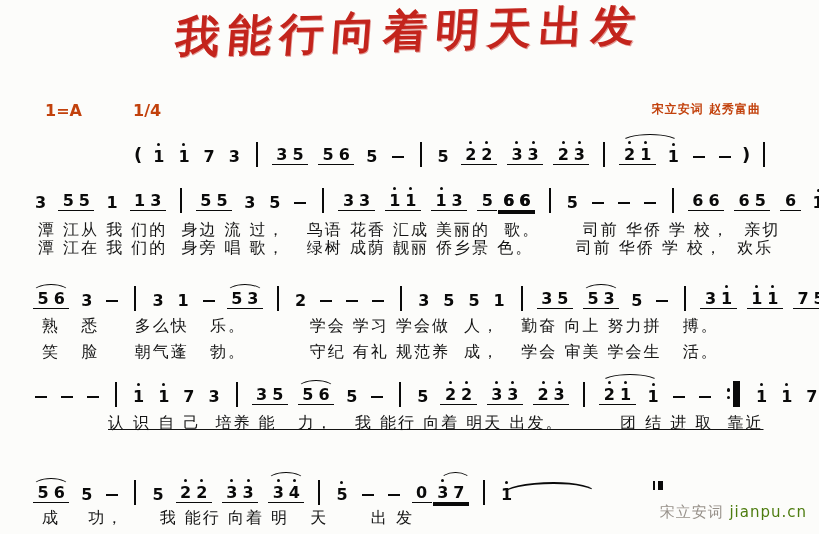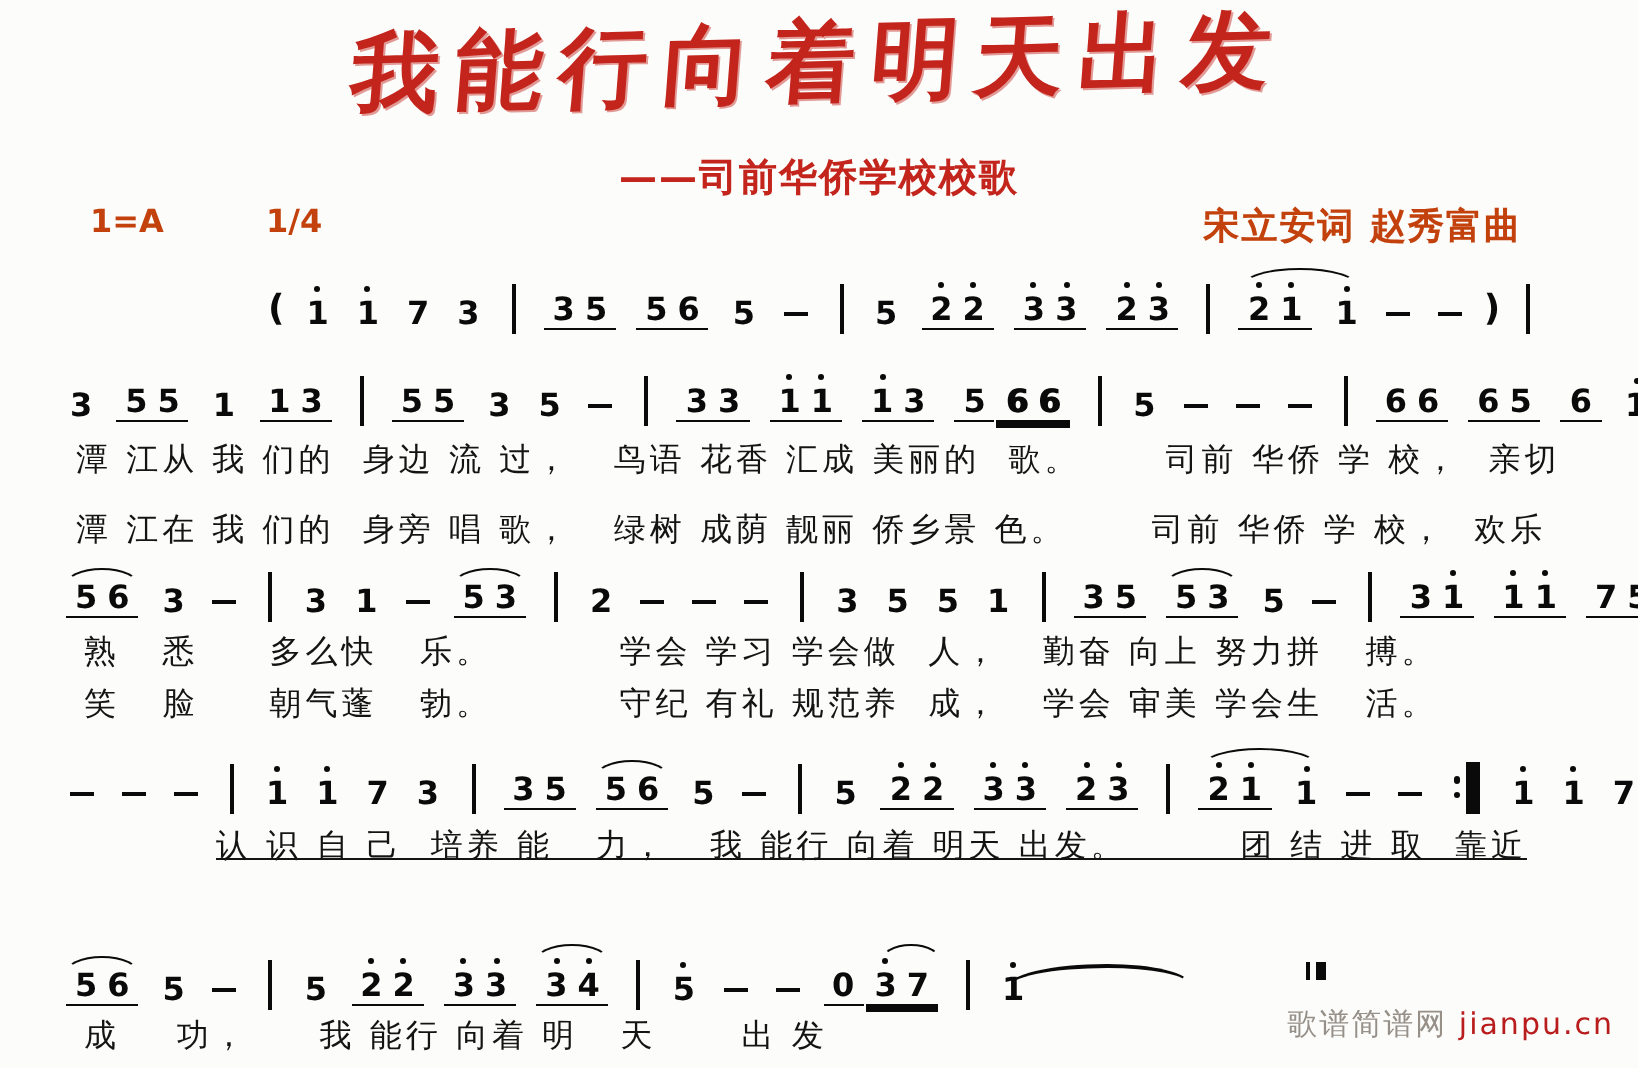--- a/index.html
+++ b/index.html
@@ -18,21 +18,21 @@
     letter-spacing:8px;transform:rotate(-1.5deg) skewX(-6deg);
     text-shadow:1px 1px 0 rgba(195,36,28,.45);
   }
   .subtitle{
     position:absolute;left:0;right:0;top:76px;text-align:center;
     font-size:19px;font-weight:bold;color:#c3241c;letter-spacing:1px;
   }
   .meta{position:absolute;left:0;right:0;top:101px;height:22px;font-weight:bold;color:#c2410c;}
   .keysig{position:absolute;left:45px;font-size:16px;}
   .timesig{position:absolute;left:133px;font-size:16px;}
-  .credits{position:absolute;right:58px;font-size:18px;letter-spacing:1px;}
+  .credits{position:absolute;right:58px;font-size:12px;letter-spacing:1px;}
 
   
   .mline{
     position:absolute;display:flex;align-items:flex-end;height:34px;
     font-weight:bold;color:#0a0a0a;font-size:16px;
   }
   .m-intro{left:130px;top:131px;}
   .m-1{left:28px;top:177px;}
   .m-2{left:28px;top:275px;}
   .m-3{left:28px;top:371px;}
@@ -68,39 +68,38 @@
   .fthin{width:2px;height:9px;background:#0a0a0a;}
   .fthick{width:5px;height:9px;background:#0a0a0a;}
 
   
   .lyr{
     position:absolute;white-space:pre;color:#141414;
     font-family:"DejaVu Serif","Liberation Serif",serif;
     font-size:16px;letter-spacing:2px;
   }
   .l-r1a{left:38px;top:220px;}
-  .l-r1b{left:38px;top:255px;text-align:center;}
+  .l-r1b{left:38px;top:238px;text-align:center;}
   .l-r2a{left:42px;top:316px;}
   .l-r2b{left:42px;top:342px;}
   .l-r3a{left:108px;top:413px;text-decoration:underline;}
   .l-r3b{left:84px;top:440px;}
   .l-r4{left:42px;top:508px;}
 
   
   .watermark{position:absolute;right:12px;top:503px;font-size:15px;letter-spacing:1px;}
   .wm-site{color:#969089;}
-  .wm-domain{color:#b91c1c;margin-top:12px;}
+  .wm-domain{color:#4d7c0f;margin-top:12px;}
 </style>
 </head>
 <body>
 
 <div class="sheet">
 
   <div class="title">我能行向着明天出发</div>
-  <div class="subtitle">——司前华侨学校校歌</div>
 
   <div class="meta">
     <span class="keysig">1=A</span>
     <span class="timesig">1/4</span>
     <span class="credits">宋立安词 赵秀富曲</span>
   </div>
 
   <div class="mline m-intro">
       <span class="ptxt">(</span>
       <span class="note">
@@ -616,18 +615,18 @@
       </span>
       <span class="longtie"></span>
       <span class="finbar">
         <span class="fthin"></span>
         <span class="fthick"></span>
       </span>
     </div>
   <div class="lyr l-r4">成    功，     我 能行 向着 明   天      出 发</div>
 
   <div class="watermark">
-    <span class="wm-site">歌谱简谱网</span>
+    <span class="wm-site">宋立安词</span>
     <span> </span>
     <span class="wm-domain">jianpu.cn</span>
   </div>
 
 </div>
 
 </body></html>

